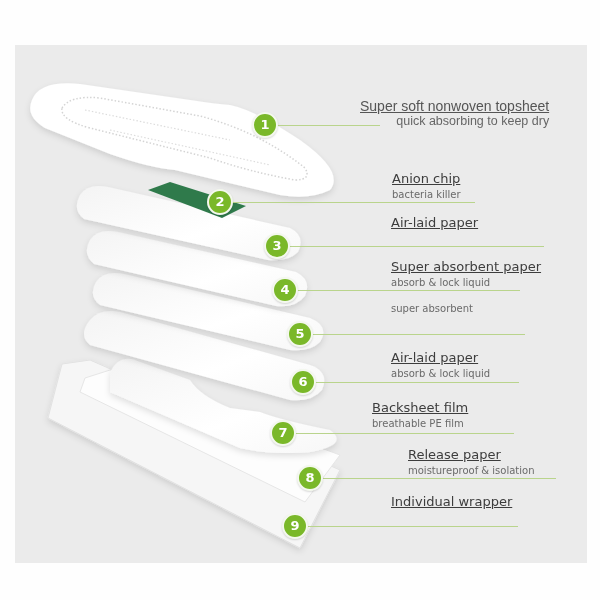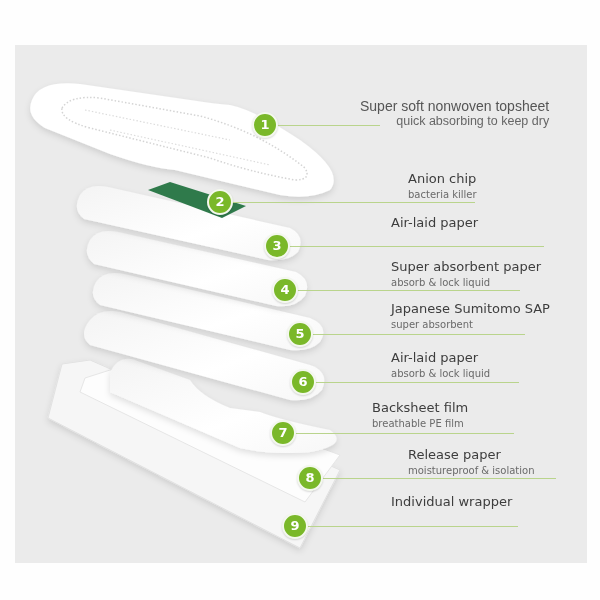--- a/index.html
+++ b/index.html
@@ -2,21 +2,21 @@
 <html><head>
 <meta charset="utf-8">
 <style>
   html, body { margin:0; padding:0; background:#fefefe; }
   body { width:600px; height:600px; position:relative; overflow:hidden; font-family:"DejaVu Sans", sans-serif; }
   .panel { position:absolute; left:15px; top:45px; width:572px; height:518px; background:#ebebeb; overflow:hidden; }
   .layers { position:absolute; left:0; top:0; width:600px; height:600px; }
   .badge { position:absolute; width:22px; height:22px; border-radius:50%; background:#7ab829; color:#fff; font-weight:bold; font-size:13px; line-height:22px; text-align:center; font-family:"DejaVu Sans", sans-serif; border:2px solid #f4f8ee; box-sizing:content-box; transform:translate(-13px,-13px); box-shadow:0 1px 2px rgba(0,0,0,0.15); }
   .leader { position:absolute; height:1px; background:#b9d48c; }
   .label { position:absolute; color:#444; }
-  .label .title { font-size:13px; line-height:16px; color:#3d3d3d; white-space:nowrap; }
+  .label .title { font-size:13px; line-height:16px; color:#3d3d3d; white-space:nowrap;text-decoration:underline; }
   .label .sub { font-size:10px; line-height:15px; color:#6a6a6a; white-space:nowrap; }
   .label.first .title { font-family:"Liberation Sans", sans-serif; font-size:14px; color:#555; }
   .label.first .sub { font-family:"Liberation Sans", sans-serif; font-size:12.5px; color:#666; }
 </style>
 </head>
 <body>
 
 <div class="panel"></div>
 
 <svg class="layers" viewBox="0 0 600 600" xmlns="http://www.w3.org/2000/svg">
@@ -91,33 +91,32 @@
 <div class="badge" style="left:300px; top:334px;">5</div>
 <div class="badge" style="left:303px; top:382px;">6</div>
 <div class="badge" style="left:283px; top:433px;">7</div>
 <div class="badge" style="left:310px; top:478px;">8</div>
 <div class="badge" style="left:295px; top:526px;">9</div>
 
 <div class="label first" style="left:360px; top:98px; text-align:right;">
   <div class="title">Super soft nonwoven topsheet</div>
   <div class="sub">quick absorbing to keep dry</div>
 </div>
-<div class="label" style="left:408px; top:171px;">
+<div class="label" style="left:392px; top:171px;">
   <div class="title">Anion chip</div>
   <div class="sub">bacteria killer</div>
 </div>
 <div class="label" style="left:391px; top:215px;">
   <div class="title">Air-laid paper</div>
 </div>
 <div class="label" style="left:391px; top:259px;">
   <div class="title">Super absorbent paper</div>
   <div class="sub">absorb &amp; lock liquid</div>
 </div>
 <div class="label" style="left:391px; top:301px;">
-  <div class="title">Japanese Sumitomo SAP</div>
   <div class="sub">super absorbent</div>
 </div>
 <div class="label" style="left:391px; top:350px;">
   <div class="title">Air-laid paper</div>
   <div class="sub">absorb &amp; lock liquid</div>
 </div>
 <div class="label" style="left:372px; top:400px;">
   <div class="title">Backsheet film</div>
   <div class="sub">breathable PE film</div>
 </div>

